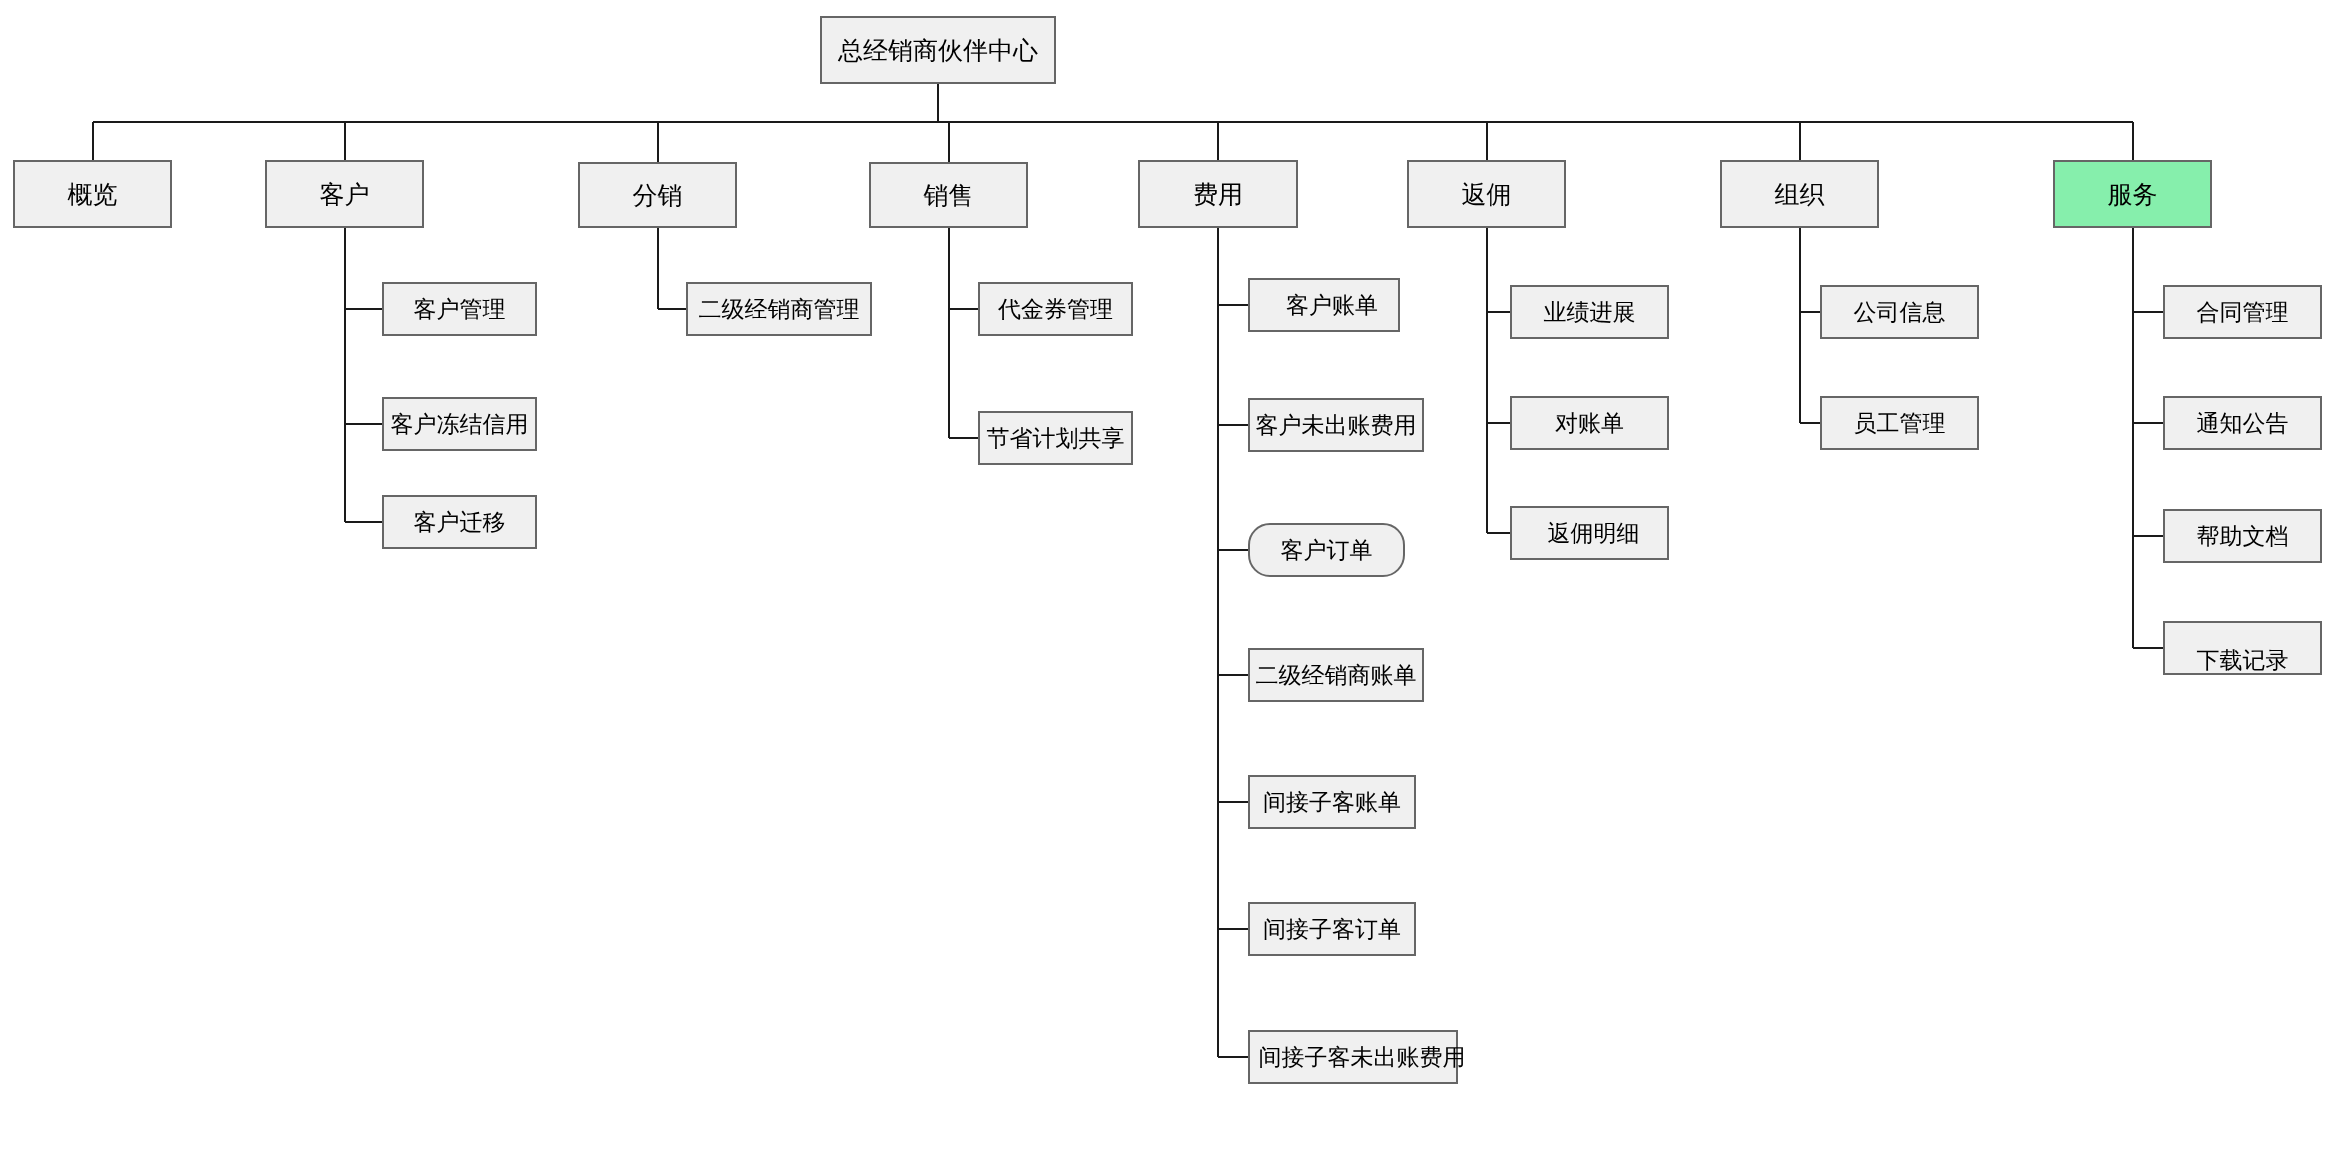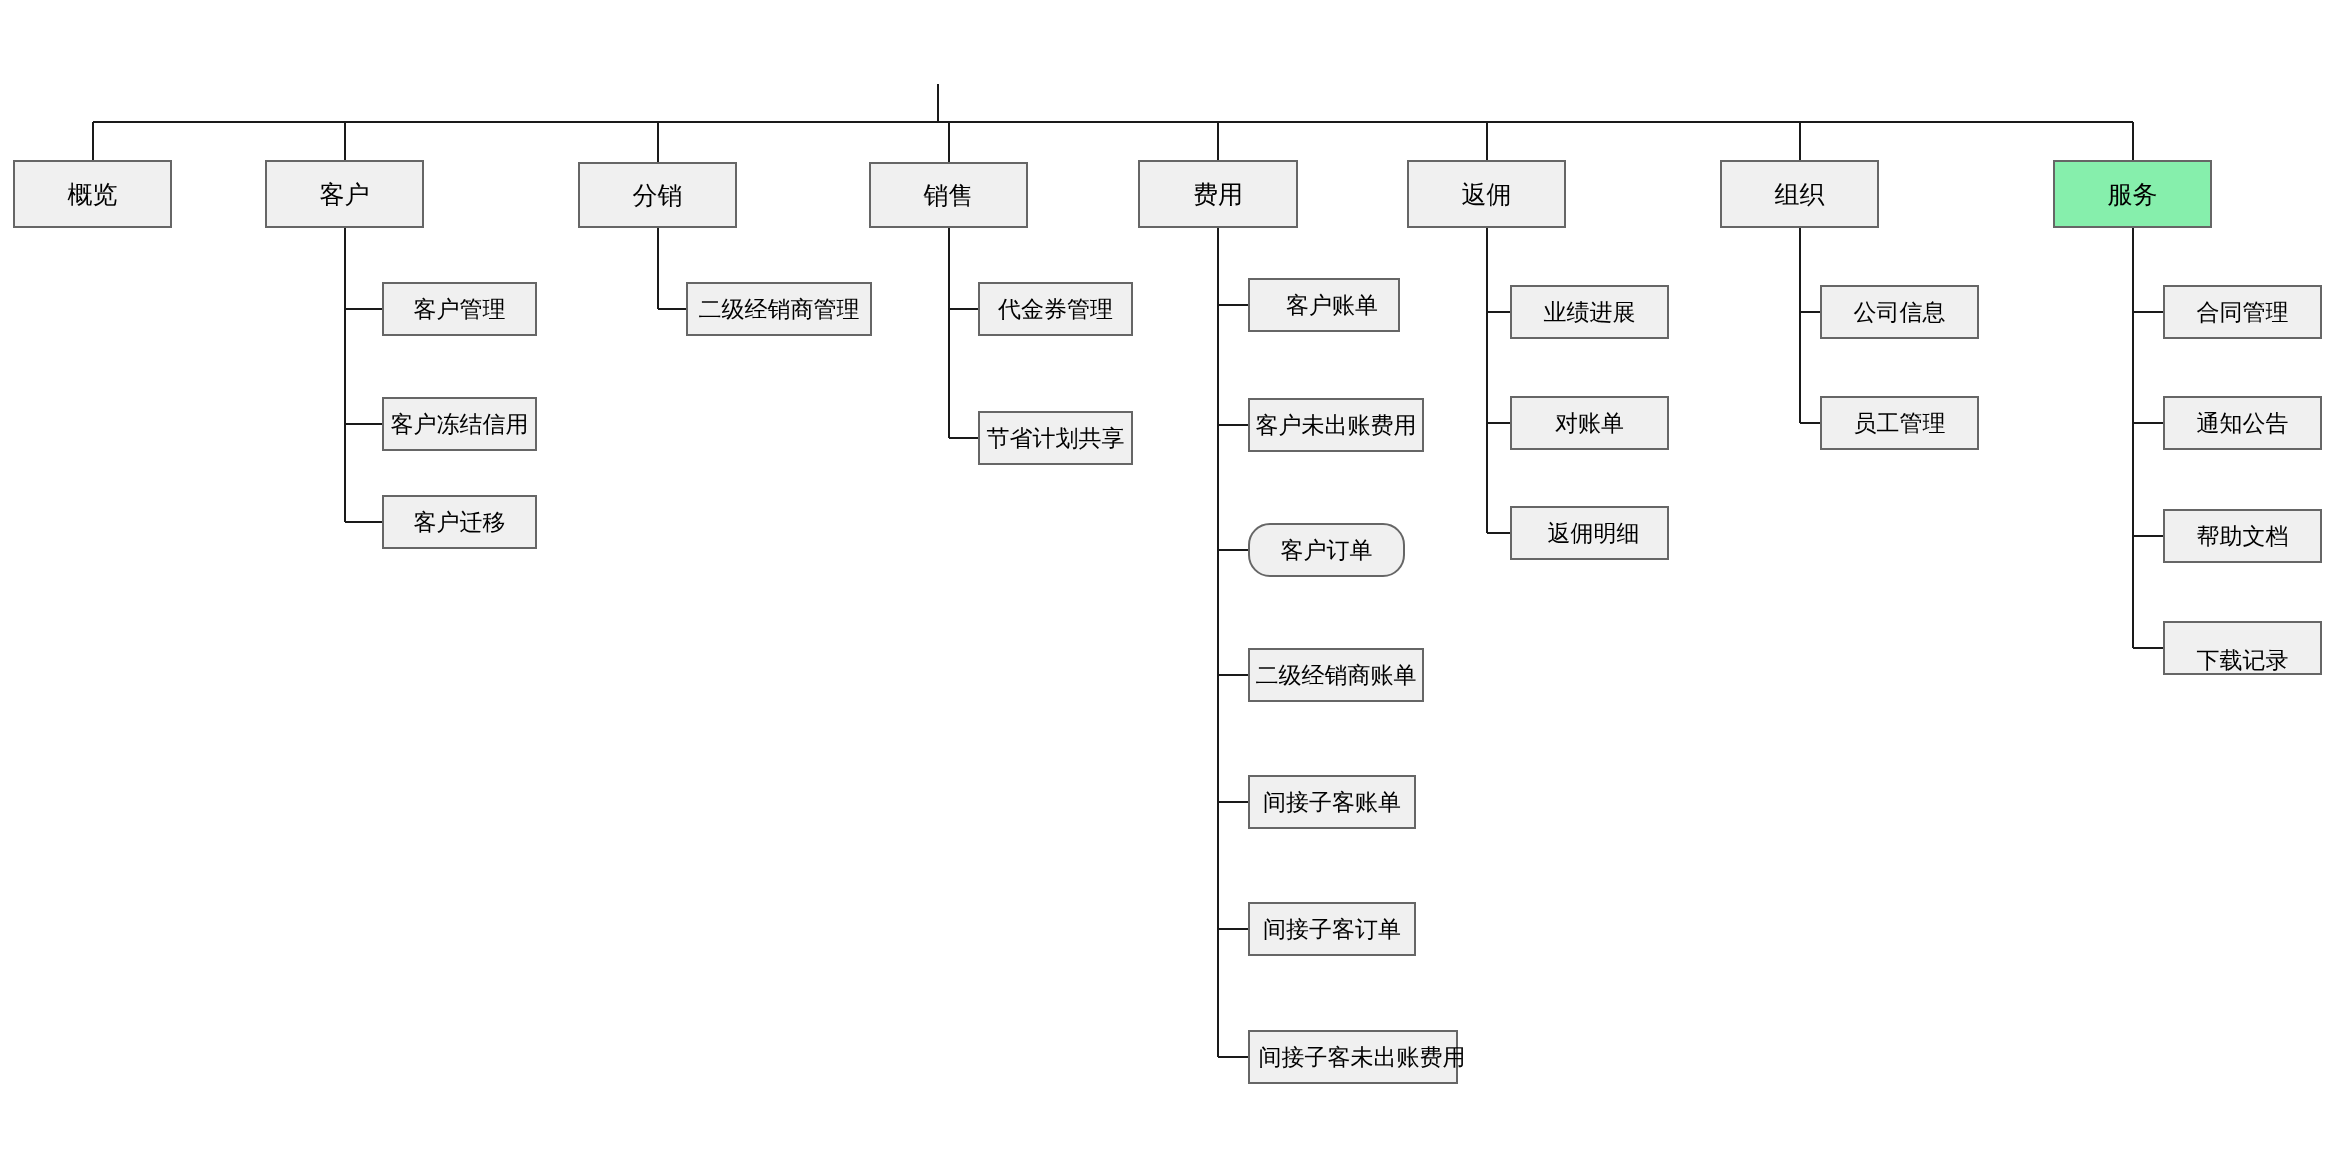--- a/index.html
+++ b/index.html
@@ -90,20 +90,23 @@
       <line x1="1799.5" y1="228" x2="1799.5" y2="423" stroke="#1a1a1a" stroke-width="2" shape-rendering="crispEdges"></line>
       <line x1="1799.5" y1="312" x2="1820" y2="312" stroke="#1a1a1a" stroke-width="2" shape-rendering="crispEdges"></line>
       <line x1="1799.5" y1="423" x2="1820" y2="423" stroke="#1a1a1a" stroke-width="2" shape-rendering="crispEdges"></line>
       <line x1="2132.5" y1="122" x2="2132.5" y2="160" stroke="#1a1a1a" stroke-width="2" shape-rendering="crispEdges"></line>
       <line x1="2132.5" y1="228" x2="2132.5" y2="648" stroke="#1a1a1a" stroke-width="2" shape-rendering="crispEdges"></line>
       <line x1="2132.5" y1="312" x2="2163" y2="312" stroke="#1a1a1a" stroke-width="2" shape-rendering="crispEdges"></line>
       <line x1="2132.5" y1="423" x2="2163" y2="423" stroke="#1a1a1a" stroke-width="2" shape-rendering="crispEdges"></line>
       <line x1="2132.5" y1="536" x2="2163" y2="536" stroke="#1a1a1a" stroke-width="2" shape-rendering="crispEdges"></line>
       <line x1="2132.5" y1="648" x2="2163" y2="648" stroke="#1a1a1a" stroke-width="2" shape-rendering="crispEdges"></line>
     </svg>
+<div class="node lvl0 root" style="left: 820px; top: 16px; width: 236px; height: 68px; background: rgb(240, 240, 240); border-color: rgb(102, 102, 102);">
+      <span class="label">总经销商伙伴中心</span>
+    </div>
     <div class="node lvl1" style="left: 13px; top: 160px; width: 159px; height: 68px; background: rgb(240, 240, 240); border-color: rgb(102, 102, 102);">
       <span class="label">概览</span>
     </div>
     <div class="node lvl1" style="left: 265px; top: 160px; width: 159px; height: 68px; background: rgb(240, 240, 240); border-color: rgb(102, 102, 102);">
       <span class="label">客户</span>
     </div>
     <div class="node lvl2" style="left: 382px; top: 282px; width: 155px; height: 54px; background: rgb(240, 240, 240); border-color: rgb(102, 102, 102);">
       <span class="label">客户管理</span>
     </div>
     <div class="node lvl2" style="left: 382px; top: 397px; width: 155px; height: 54px; background: rgb(240, 240, 240); border-color: rgb(102, 102, 102);">

